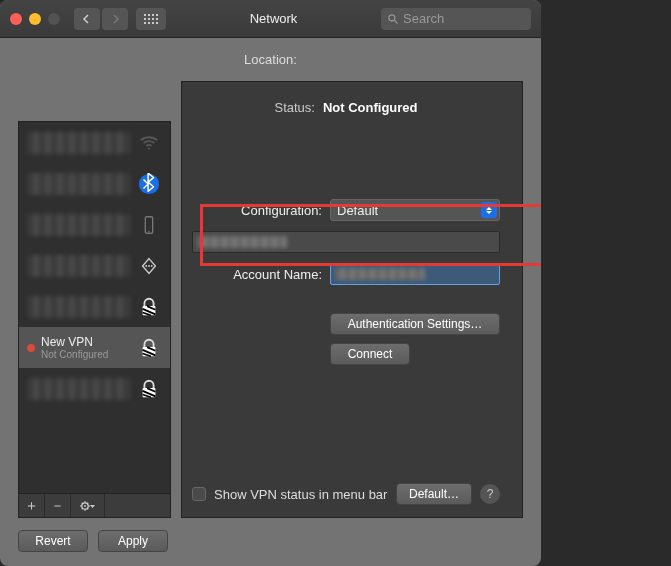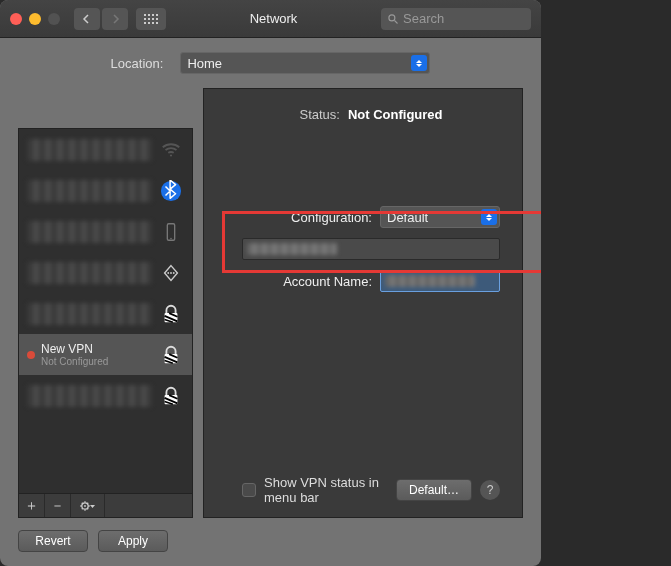--- a/index.html
+++ b/index.html
@@ -35,21 +35,21 @@
   .svc .txt { flex:1; min-width:0; }
   .svc .name { font-size:12px; color:#eee; white-space:nowrap; overflow:hidden; text-overflow:ellipsis; }
   .svc .sub { font-size:10px; color:#999; }
   .svc .icon { width:26px; height:26px; display:flex; align-items:center; justify-content:center; }
   .statusdot { width:8px; height:8px; border-radius:50%; flex-shrink:0; }
   .statusdot.red { background:#d94b3a; }
   .redacted { flex:1; height:22px; background:repeating-linear-gradient(90deg,#3a3a3a 0 6px,#4a4a4a 6px 12px); filter:blur(2px); border-radius:2px; }
   .svc .icon svg { width:22px; height:22px; }
   .sbtools { height:24px; border-top:1px solid #222; display:flex; background:#3c3c3c; }
   .sbtool { width:26px; display:flex; align-items:center; justify-content:center; border-right:1px solid #2a2a2a; color:#ccc; font-size:14px; }
-  .panel { flex:1; border:1px solid #222; background:#3a3a3a; padding:18px 22px 12px 38px; display:flex; flex-direction:column; position:relative; }
+  .panel { flex:1; border:1px solid #222; background:#3a3a3a; padding:18px 22px 12px 10px; display:flex; flex-direction:column; position:relative; }
   .statusrow { display:flex; justify-content:center; gap:8px; margin-bottom:40px; }
   .statusrow .lbl { color:#ccc; }
   .statusrow .val { font-weight:700; color:#fff; }
   .form { display:flex; flex-direction:column; gap:10px;margin-top:44px; }
   .frow { display:flex; align-items:center; gap:8px; }
   .frow .lbl { width:130px; text-align:right; color:#eee; }
   .frow .input { flex:1; height:22px; background:#4a4a4a; border:1px solid #2a2a2a; border-radius:2px; padding:0 4px; display:flex; align-items:center; }
   .frow .input.focus { background:#3d5a7a; border:1px solid #6aa0e0; }
   .input .redtxt { height:12px; flex:0 0 90px; background:repeating-linear-gradient(90deg,#666 0 5px,#777 5px 10px); filter:blur(2px); border-radius:2px; }
   .hlbox { position:absolute; border:3px solid #e53935; pointer-events:none; }
@@ -107,24 +107,20 @@
           <circle cx="6.5" cy="6.5" r="4" stroke="#999" stroke-width="1.5" fill="none"></circle>
           <line x1="10" y1="10" x2="14" y2="14" stroke="#999" stroke-width="1.5"></line>
         </svg>
       <span>Search</span>
     </div>
   </div>
 
   <div class="content">
     <div class="locrow">
       <label>Location:</label>
-      <div class="select" style="width:250px">
-        <span>Home</span>
-        <div class="arrows"></div>
-      </div>
     </div>
 
     <div class="mainrow">
       <div class="sidebar">
         <div class="svclist">
 
           <div class="svc">
             <div class="redacted"></div>
             <div class="icon">
               <svg viewBox="0 0 24 24">
@@ -256,20 +252,28 @@
           <div class="frow">
             <div class="lbl">Account Name:</div>
             <div class="input focus">
                 <div class="redtxt"></div>
               </div>
           </div>
         </div>
 
         <div class="hlbox" style="left:18px; top:122px; width:400px; height:62px;"></div>
 
+        <div class="btnrow">
+          <div class="btn" style="width:170px">
+              <span>Authentication Settings…</span>
+            </div>
+          <div class="btn" style="width:80px">
+              <span>Connect</span>
+            </div>
+        </div>
 
         <div class="panelfoot">
           <div class="checkbox"></div>
           <span style="flex:1">Show VPN status in menu bar</span>
           <div class="btn">
               <span>Default…</span>
             </div>
           <div class="help">
               <span>?</span>
             </div>

